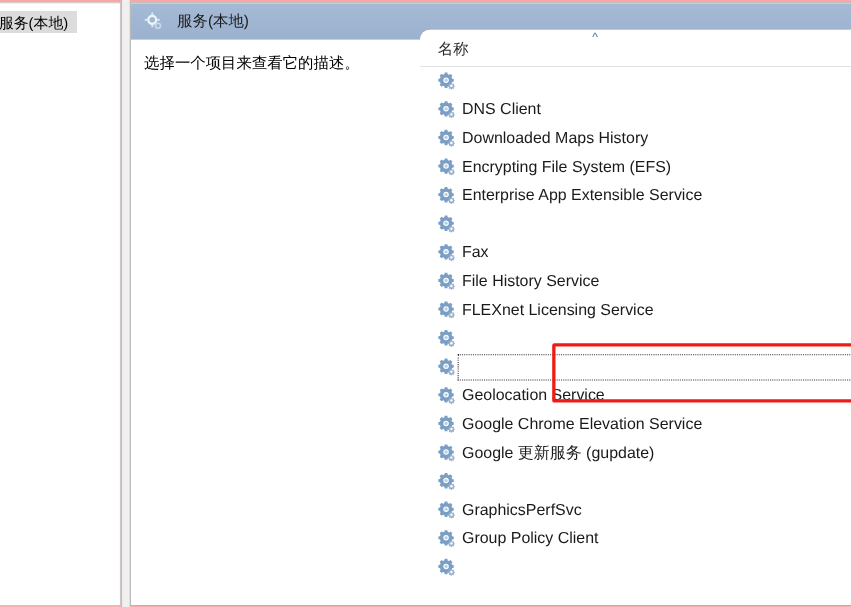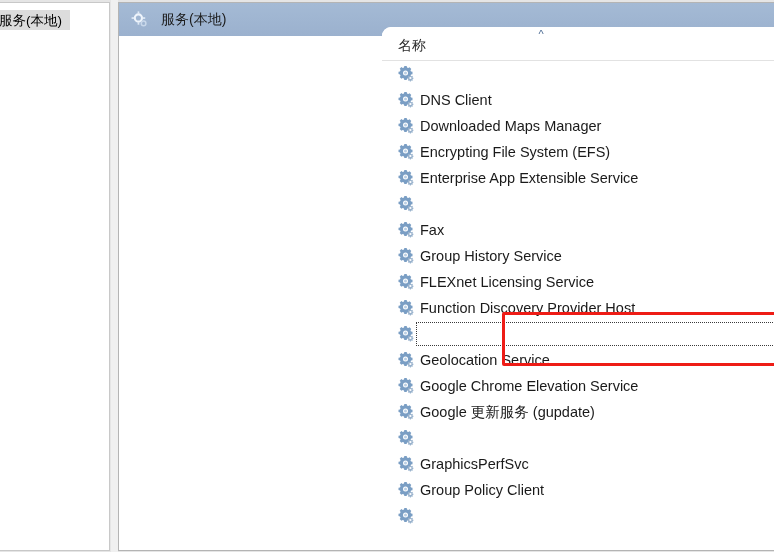--- a/index.html
+++ b/index.html
@@ -8,21 +8,21 @@
     width: 774px; height: 552px;
     overflow: hidden;
     background: #ffffff;
     font-family: "Liberation Sans", "DejaVu Sans", sans-serif;
     -webkit-font-smoothing: antialiased;
   }
 
   #app {
     position: relative;
     width: 774px; height: 552px;
-    background: #e5e5e5;
+    background: #fca5a5;
     overflow: hidden;
   }
 
   
   .tree-pane {
     position: absolute;
     left: -2px; top: 2px;
     width: 112px; height: 549px;
     background: #ffffff;
     border: 1px solid #c8c8c8;
@@ -218,20 +218,21 @@
             <rect x="11.8" y="6.2" width="2.4" height="1.7"></rect>
           </g>
           <g fill="none" stroke="#c9d8ea" stroke-width="1.5">
             <circle cx="12.6" cy="12.4" r="2.3"></circle>
           </g>
         </svg>
       </span>
       <span class="hdr-title">服务(本地)</span>
     </div>
 
+    <div class="detail-hint">选择一个项目来查看它的描述。</div>
 
     <div class="listview">
 
       <div class="lv-header">
         <span class="lv-col c-name">名称</span>
         <span class="lv-sortmark">^</span>
 
       </div>
 
       <div class="lv-body" id="list-body">
@@ -278,21 +279,21 @@
           <path d="M6.3 1.0h2.4l0.3 1.5 1.3 0.55 1.3-0.85 1.7 1.7-0.85 1.3 0.55 1.3 1.5 0.3v2.4l-1.5 0.3-0.55 1.3 0.85 1.3-1.7 1.7-1.3-0.85-1.3 0.55-0.3 1.5H6.3l-0.3-1.5-1.3-0.55-1.3 0.85-1.7-1.7 0.85-1.3-0.55-1.3L0.5 9.1V6.7l1.5-0.3 0.55-1.3-0.85-1.3 1.7-1.7 1.3 0.85 1.3-0.55z"></path>
         </g>
         <circle cx="7.5" cy="7.9" r="2.5" fill="#ffffff"></circle>
         <circle cx="7.5" cy="7.9" r="1.5" fill="#b9cee3"></circle>
         <g fill="#9ab3cd">
           <path d="M11.9 10.3h1.0l0.15 0.7 0.55 0.23 0.6-0.4 0.72 0.72-0.4 0.6 0.23 0.55 0.7 0.15v1.0l-0.7 0.15-0.23 0.55 0.4 0.6-0.72 0.72-0.6-0.4-0.55 0.23-0.15 0.7h-1.0l-0.15-0.7-0.55-0.23-0.6 0.4-0.72-0.72 0.4-0.6-0.23-0.55-0.7-0.15v-1.0l0.7-0.15 0.23-0.55-0.4-0.6 0.72-0.72 0.6 0.4 0.55-0.23z"></path>
         </g>
         <circle cx="12.4" cy="13.0" r="1.1" fill="#ffffff"></circle>
       </svg>
     </span>
-    <span class="r-name">Downloaded Maps Manager</span>
+    <span class="r-name">Downloaded Maps History</span>
 
     <span class="r-status"></span>
   </div>
 
   <div class="lv-row">
     <span class="r-icon">
       <svg width="17" height="17" viewBox="0 0 17 17">
         <g fill="#7a9ec4">
           <path d="M6.3 1.0h2.4l0.3 1.5 1.3 0.55 1.3-0.85 1.7 1.7-0.85 1.3 0.55 1.3 1.5 0.3v2.4l-1.5 0.3-0.55 1.3 0.85 1.3-1.7 1.7-1.3-0.85-1.3 0.55-0.3 1.5H6.3l-0.3-1.5-1.3-0.55-1.3 0.85-1.7-1.7 0.85-1.3-0.55-1.3L0.5 9.1V6.7l1.5-0.3 0.55-1.3-0.85-1.3 1.7-1.7 1.3 0.85 1.3-0.55z"></path>
         </g>
@@ -372,21 +373,21 @@
           <path d="M6.3 1.0h2.4l0.3 1.5 1.3 0.55 1.3-0.85 1.7 1.7-0.85 1.3 0.55 1.3 1.5 0.3v2.4l-1.5 0.3-0.55 1.3 0.85 1.3-1.7 1.7-1.3-0.85-1.3 0.55-0.3 1.5H6.3l-0.3-1.5-1.3-0.55-1.3 0.85-1.7-1.7 0.85-1.3-0.55-1.3L0.5 9.1V6.7l1.5-0.3 0.55-1.3-0.85-1.3 1.7-1.7 1.3 0.85 1.3-0.55z"></path>
         </g>
         <circle cx="7.5" cy="7.9" r="2.5" fill="#ffffff"></circle>
         <circle cx="7.5" cy="7.9" r="1.5" fill="#b9cee3"></circle>
         <g fill="#9ab3cd">
           <path d="M11.9 10.3h1.0l0.15 0.7 0.55 0.23 0.6-0.4 0.72 0.72-0.4 0.6 0.23 0.55 0.7 0.15v1.0l-0.7 0.15-0.23 0.55 0.4 0.6-0.72 0.72-0.6-0.4-0.55 0.23-0.15 0.7h-1.0l-0.15-0.7-0.55-0.23-0.6 0.4-0.72-0.72 0.4-0.6-0.23-0.55-0.7-0.15v-1.0l0.7-0.15 0.23-0.55-0.4-0.6 0.72-0.72 0.6 0.4 0.55-0.23z"></path>
         </g>
         <circle cx="12.4" cy="13.0" r="1.1" fill="#ffffff"></circle>
       </svg>
     </span>
-    <span class="r-name">Group History Service</span>
+    <span class="r-name">File History Service</span>
 
     <span class="r-status"></span>
   </div>
 
   <div class="lv-row">
     <span class="r-icon">
       <svg width="17" height="17" viewBox="0 0 17 17">
         <g fill="#7a9ec4">
           <path d="M6.3 1.0h2.4l0.3 1.5 1.3 0.55 1.3-0.85 1.7 1.7-0.85 1.3 0.55 1.3 1.5 0.3v2.4l-1.5 0.3-0.55 1.3 0.85 1.3-1.7 1.7-1.3-0.85-1.3 0.55-0.3 1.5H6.3l-0.3-1.5-1.3-0.55-1.3 0.85-1.7-1.7 0.85-1.3-0.55-1.3L0.5 9.1V6.7l1.5-0.3 0.55-1.3-0.85-1.3 1.7-1.7 1.3 0.85 1.3-0.55z"></path>
         </g>
@@ -410,21 +411,20 @@
           <path d="M6.3 1.0h2.4l0.3 1.5 1.3 0.55 1.3-0.85 1.7 1.7-0.85 1.3 0.55 1.3 1.5 0.3v2.4l-1.5 0.3-0.55 1.3 0.85 1.3-1.7 1.7-1.3-0.85-1.3 0.55-0.3 1.5H6.3l-0.3-1.5-1.3-0.55-1.3 0.85-1.7-1.7 0.85-1.3-0.55-1.3L0.5 9.1V6.7l1.5-0.3 0.55-1.3-0.85-1.3 1.7-1.7 1.3 0.85 1.3-0.55z"></path>
         </g>
         <circle cx="7.5" cy="7.9" r="2.5" fill="#ffffff"></circle>
         <circle cx="7.5" cy="7.9" r="1.5" fill="#b9cee3"></circle>
         <g fill="#9ab3cd">
           <path d="M11.9 10.3h1.0l0.15 0.7 0.55 0.23 0.6-0.4 0.72 0.72-0.4 0.6 0.23 0.55 0.7 0.15v1.0l-0.7 0.15-0.23 0.55 0.4 0.6-0.72 0.72-0.6-0.4-0.55 0.23-0.15 0.7h-1.0l-0.15-0.7-0.55-0.23-0.6 0.4-0.72-0.72 0.4-0.6-0.23-0.55-0.7-0.15v-1.0l0.7-0.15 0.23-0.55-0.4-0.6 0.72-0.72 0.6 0.4 0.55-0.23z"></path>
         </g>
         <circle cx="12.4" cy="13.0" r="1.1" fill="#ffffff"></circle>
       </svg>
     </span>
-    <span class="r-name">Function Discovery Provider Host</span>
 
     <span class="r-status"></span>
   </div>
 
   <div class="lv-row focused">
     <span class="r-icon">
       <svg width="17" height="17" viewBox="0 0 17 17">
         <g fill="#7a9ec4">
           <path d="M6.3 1.0h2.4l0.3 1.5 1.3 0.55 1.3-0.85 1.7 1.7-0.85 1.3 0.55 1.3 1.5 0.3v2.4l-1.5 0.3-0.55 1.3 0.85 1.3-1.7 1.7-1.3-0.85-1.3 0.55-0.3 1.5H6.3l-0.3-1.5-1.3-0.55-1.3 0.85-1.7-1.7 0.85-1.3-0.55-1.3L0.5 9.1V6.7l1.5-0.3 0.55-1.3-0.85-1.3 1.7-1.7 1.3 0.85 1.3-0.55z"></path>
         </g>

